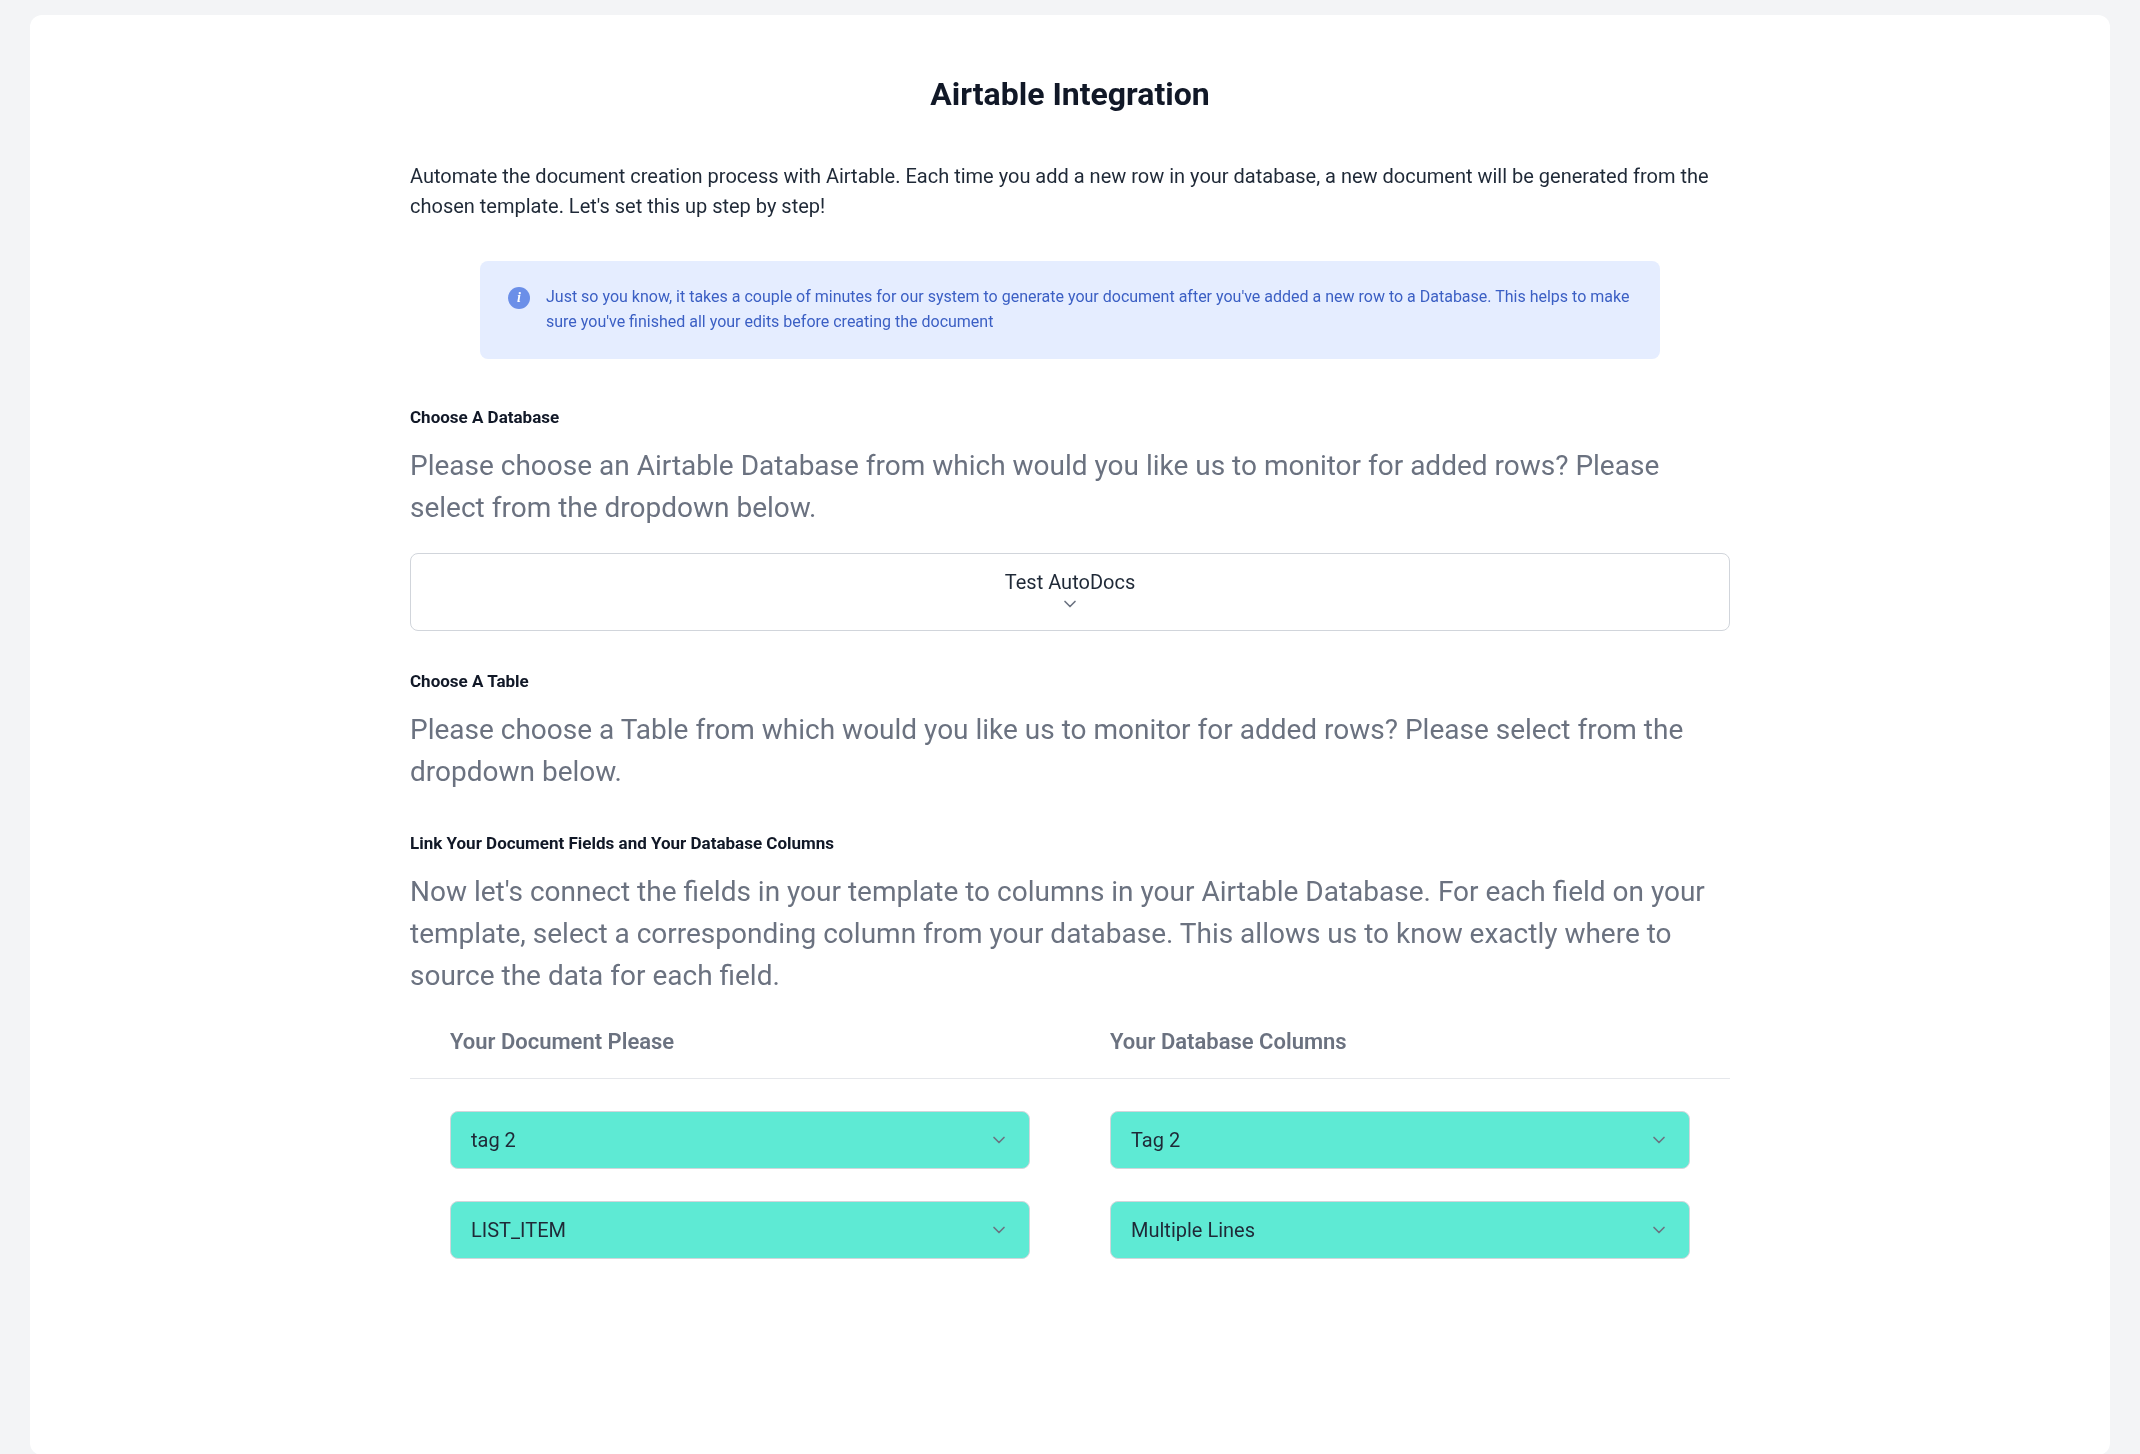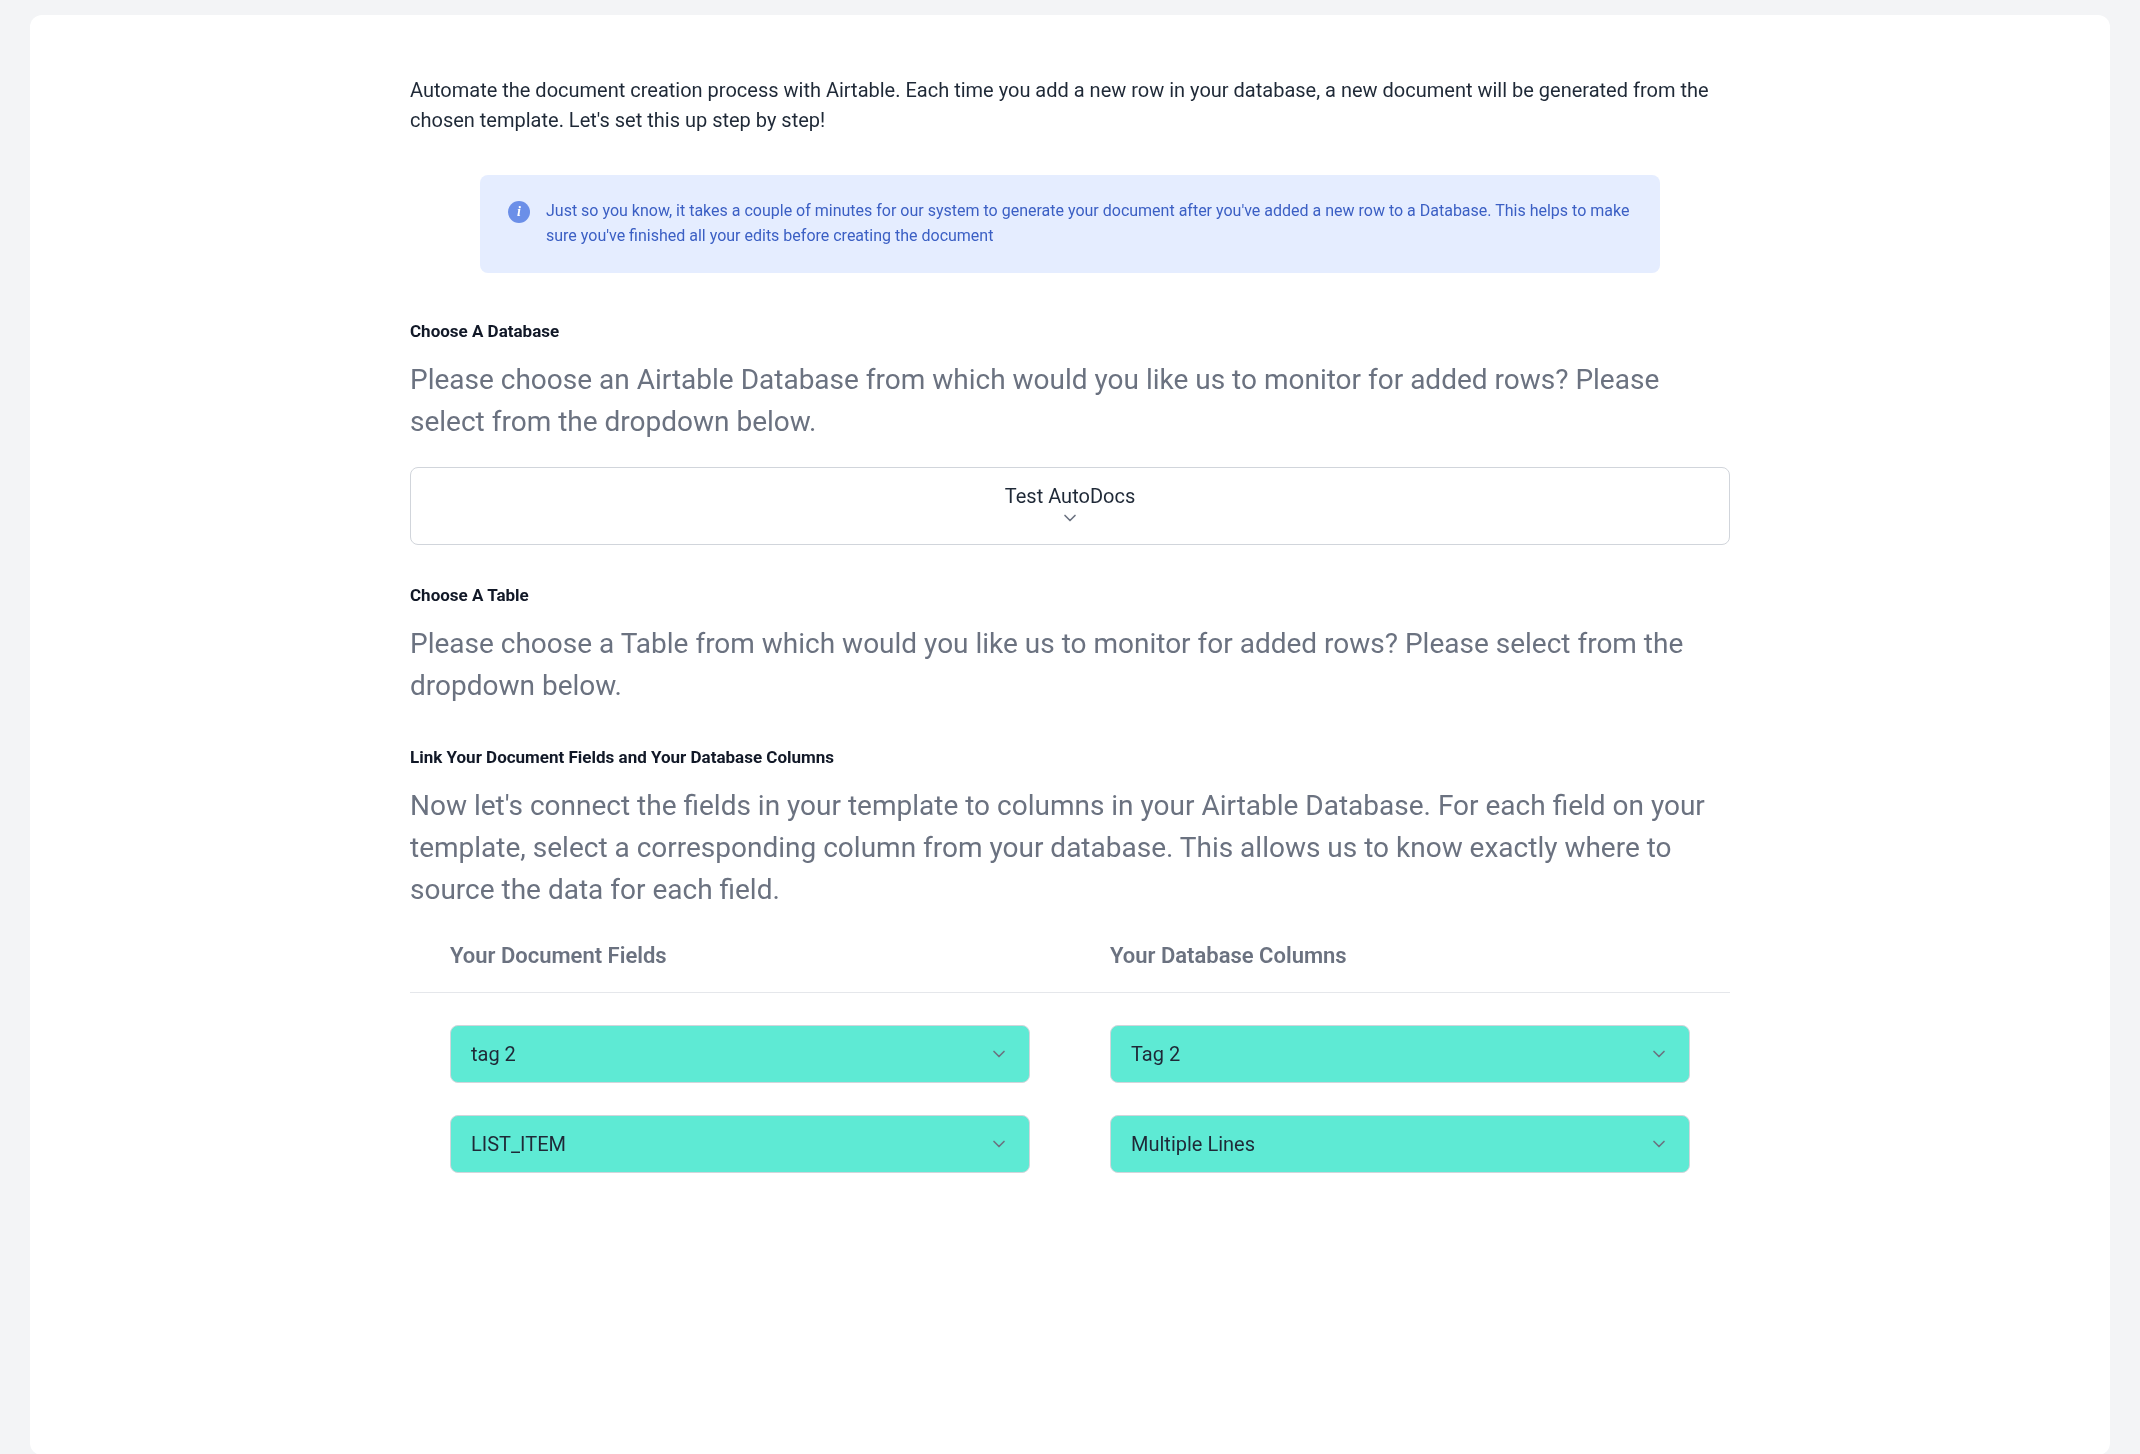--- a/index.html
+++ b/index.html
@@ -141,20 +141,21 @@
       align-items: center;
       cursor: pointer;
     }
   </style>
 </head>
 <body>
 
 <div class="card">
   <div class="content">
 
+    <h1 class="page-title">Airtable Integration</h1>
 
     <p class="intro-text">Automate the document creation process with Airtable. Each time you add a new row in your database, a new document will be generated from the chosen template. Let's set this up step by step!</p>
 
     <div class="info-box">
       <div class="info-icon">i</div>
       <div class="info-text">Just so you know, it takes a couple of minutes for our system to generate your document after you've added a new row to a Database. This helps to make sure you've finished all your edits before creating the document</div>
     </div>
 
     <div class="section">
       <h2 class="section-title">Choose A Database</h2>
@@ -171,21 +172,21 @@
       <h2 class="section-title">Choose A Table</h2>
       <p class="section-description">Please choose a Table from which would you like us to monitor for added rows? Please select from the dropdown below.</p>
     </div>
 
     <div class="section">
       <h2 class="section-title">Link Your Document Fields and Your Database Columns</h2>
       <p class="section-description">Now let's connect the fields in your template to columns in your Airtable Database. For each field on your template, select a corresponding column from your database. This allows us to know exactly where to source the data for each field.</p>
 
       <div class="mapping-container">
         <div class="mapping-header">
-          <div class="mapping-header-col">Your Document Fields</div>
+          <div class="mapping-header-col">Your Document Please</div>
           <div class="mapping-header-col">Your Database Columns</div>
         </div>
 
         <div class="mapping-row">
           <div class="mapping-col">
             <div class="mapping-dropdown">
               <span>tag 2</span>
               <svg class="chevron-down" width="20" height="20" viewBox="0 0 24 24" fill="none" stroke="#6b7280" stroke-width="2" stroke-linecap="round" stroke-linejoin="round">
                   <polyline points="6 9 12 15 18 9"></polyline>
                 </svg>

